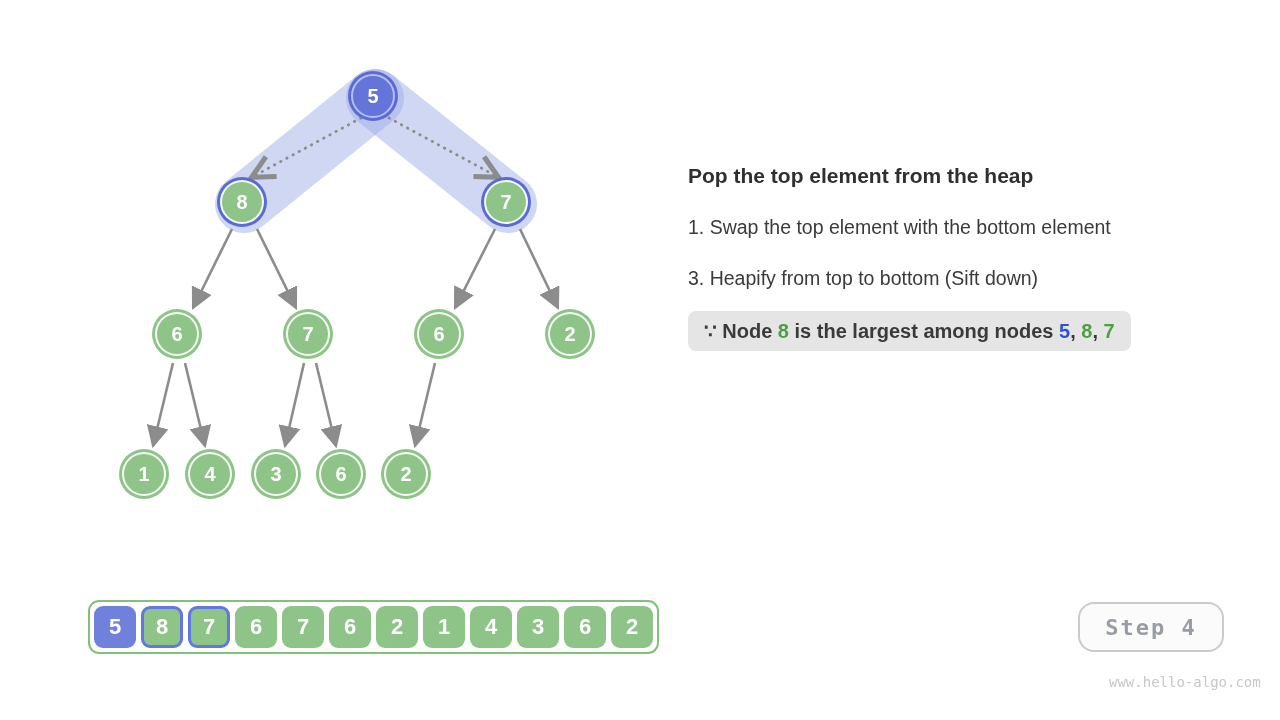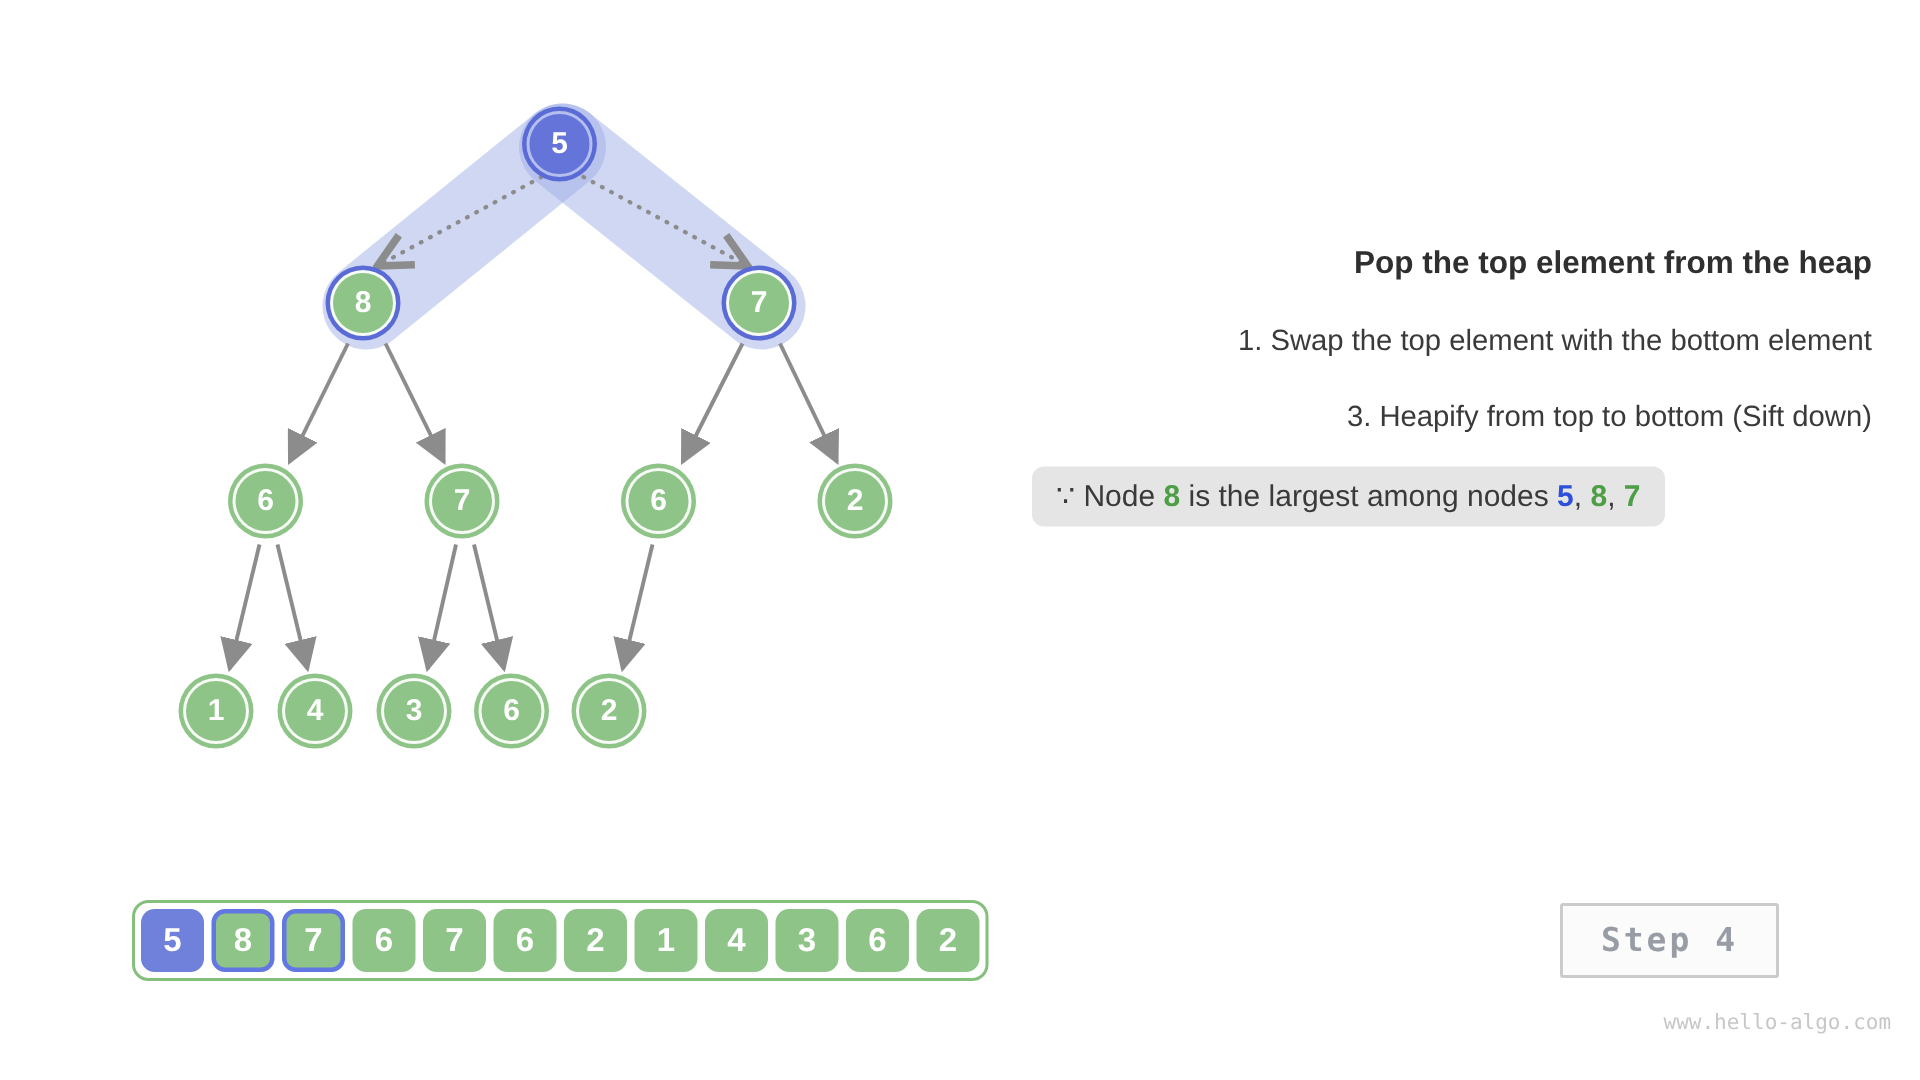--- a/index.html
+++ b/index.html
@@ -32,47 +32,47 @@
   .n5  { left: 417px; top: 312px; }
   .n6  { left: 548px; top: 312px; }
   .n7  { left: 122px; top: 452px; }
   .n8  { left: 188px; top: 452px; }
   .n9  { left: 254px; top: 452px; }
   .n10 { left: 319px; top: 452px; }
   .n11 { left: 384px; top: 452px; }
 
   
   .panel { position: absolute; left: 688px; top: 163px; width: 560px; color: #3a3a3a; }
-  .panel-title { font-size: 21px; font-weight: bold; color: #2f2f2f; line-height: 25px; margin-bottom: 27px; text-align: right; }
-  .panel-step { font-size: 19.5px; line-height: 24px; margin-bottom: 27px; color: #3a3a3a; text-align: right; }
+  .panel-title { font-size: 21px; font-weight: bold; color: #2f2f2f; line-height: 25px; margin-bottom: 27px; }
+  .panel-step { font-size: 19.5px; line-height: 24px; margin-bottom: 27px; color: #3a3a3a; }
   .note-box {
     display: inline-block; background: #e5e5e5; border-radius: 8px;
-    padding: 8px 16px; font-size: 20px; line-height: 24px; color: #3a3a3a; margin-top: -6px;
+    padding: 8px 16px; font-size: 20px; line-height: 24px; color: #3a3a3a; margin-top: -6px; font-weight: bold;
   }
   .note-box b.blue  { color: #2d50d8; }
   .note-box b.green { color: #4d9e44; }
 
   
   .array {
     position: absolute; left: 88px; top: 600px;
     display: flex; gap: 5px; padding: 4px;
     border: 2px solid #85bf7c; border-radius: 11px; background: #ffffff;
   }
   .cell {
     width: 42px; height: 42px; border-radius: 9px; background: #8ec487;
     display: flex; align-items: center; justify-content: center;
     color: #ffffff; font-size: 22px; font-weight: bold;
   }
   .cell.top { background: #7081dc; }
   .cell.sel { border: 3px solid #6277e2; }
 
   
   .step-btn {
-    position: absolute; left: 1040px; top: 602px; width: 146px; height: 50px;
-    border: 2px solid #cbcbcb; border-radius: 2px; background: #fbfbfb;
+    position: absolute; left: 1078px; top: 602px; width: 146px; height: 50px;
+    border: 2px solid #cbcbcb; border-radius: 16px; background: #fbfbfb;
     display: flex; align-items: center; justify-content: center;
     font-family: "DejaVu Sans Mono", monospace; font-size: 22px; font-weight: bold;
     color: #989da5; letter-spacing: 2px;
   }
 
   .watermark {
     position: absolute; left: 1077px; top: 674px;
     font-family: "DejaVu Sans Mono", monospace; font-size: 14px; color: #c7c7c7; margin-left: 32px;
   }
 </style>

